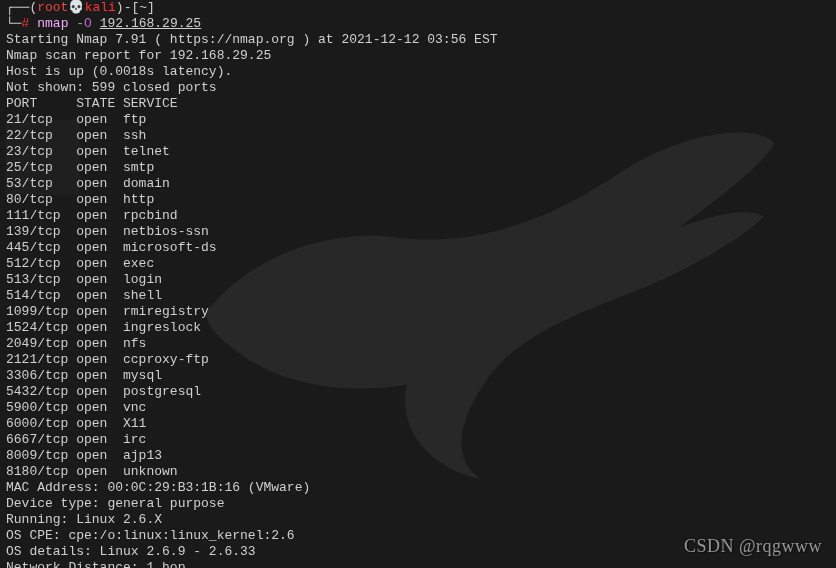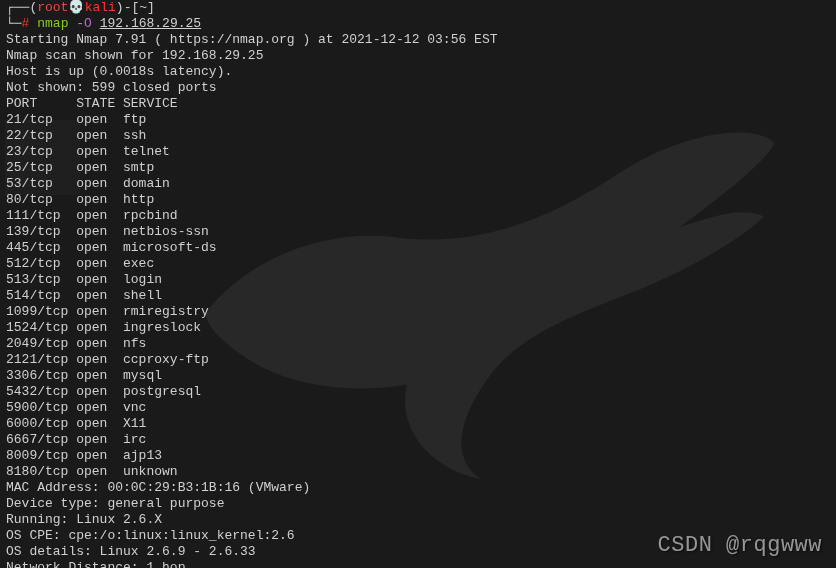--- a/index.html
+++ b/index.html
@@ -34,42 +34,42 @@
     .prompt-skull {
       color: #00bbff;
     }
     .prompt-tilde {
       color: #d0d0d0;
     }
     .prompt-hash {
       color: #ff3333;
     }
     .cmd-nmap {
-      color: #84cc16;
+      color: #f0abfc;
     }
     .cmd-flag-dash {
       color: #a0a0a0;
     }
     .cmd-flag-o {
       color: #ba68c8;
     }
     .cmd-ip {
       color: #d0d0d0;
       text-decoration: underline;
     }
     .output {
       color: #d0d0d0;
       white-space: pre;
     }
     .watermark {
       position: absolute;
       right: 14px;
       bottom: 14px;
-      font-family: Liberation Mono, monospace;
-      font-size: 22px;
+      font-family: Liberation Serif, serif;
+      font-size: 18px;
       color: rgba(220, 220, 220, 0.65);
       letter-spacing: 0.5px;
       text-shadow: 1px 1px 2px rgba(0,0,0,0.6);
     }
     .bg-dragon {
       position: absolute;
       top: 80px;
       left: 120px;
       width: 700px;
       height: 420px;
@@ -104,21 +104,21 @@
 <div class="bg-dragon">
   <svg viewBox="0 0 600 400" xmlns="http://www.w3.org/2000/svg">
     <path fill="#ffffff" d="M50,220 C80,180 150,140 230,150 C310,160 380,130 440,90 C500,50 570,40 590,60 C580,80 540,110 500,140 C530,130 560,120 580,130 C560,150 510,180 460,200 C410,220 350,240 320,280 C290,320 280,360 310,380 C260,370 230,330 240,290 C180,300 120,290 80,260 C60,245 45,230 50,220 Z M300,180 C320,175 345,178 360,190 C340,192 318,198 300,210 C295,200 295,188 300,180 Z"></path>
   </svg>
 </div>
 
 <div class="content">
   <div class="prompt-line"><span class="prompt-symbol">┌──(</span><span class="prompt-user-root">root</span><span class="prompt-skull">💀</span><span class="prompt-host">kali</span><span class="prompt-symbol">)-[</span><span class="prompt-tilde">~</span><span class="prompt-symbol">]</span></div>
   <div class="prompt-line"><span class="prompt-symbol">└─</span><span class="prompt-hash">#</span> <span class="cmd-nmap">nmap</span> <span class="cmd-flag-dash">-</span><span class="cmd-flag-o">O</span> <span class="cmd-ip">192.168.29.25</span></div>
   <div class="output">Starting Nmap 7.91 ( https://nmap.org ) at 2021-12-12 03:56 EST</div>
-  <div class="output">Nmap scan shown for 192.168.29.25</div>
+  <div class="output">Nmap scan report for 192.168.29.25</div>
   <div class="output">Host is up (0.0018s latency).</div>
   <div class="output">Not shown: 599 closed ports</div>
   <div class="output">PORT     STATE SERVICE</div>
   <div id="ports-container">
       <div class="output">21/tcp   open  ftp</div>
       <div class="output">22/tcp   open  ssh</div>
       <div class="output">23/tcp   open  telnet</div>
       <div class="output">25/tcp   open  smtp</div>
       <div class="output">53/tcp   open  domain</div>
       <div class="output">80/tcp   open  http</div>

